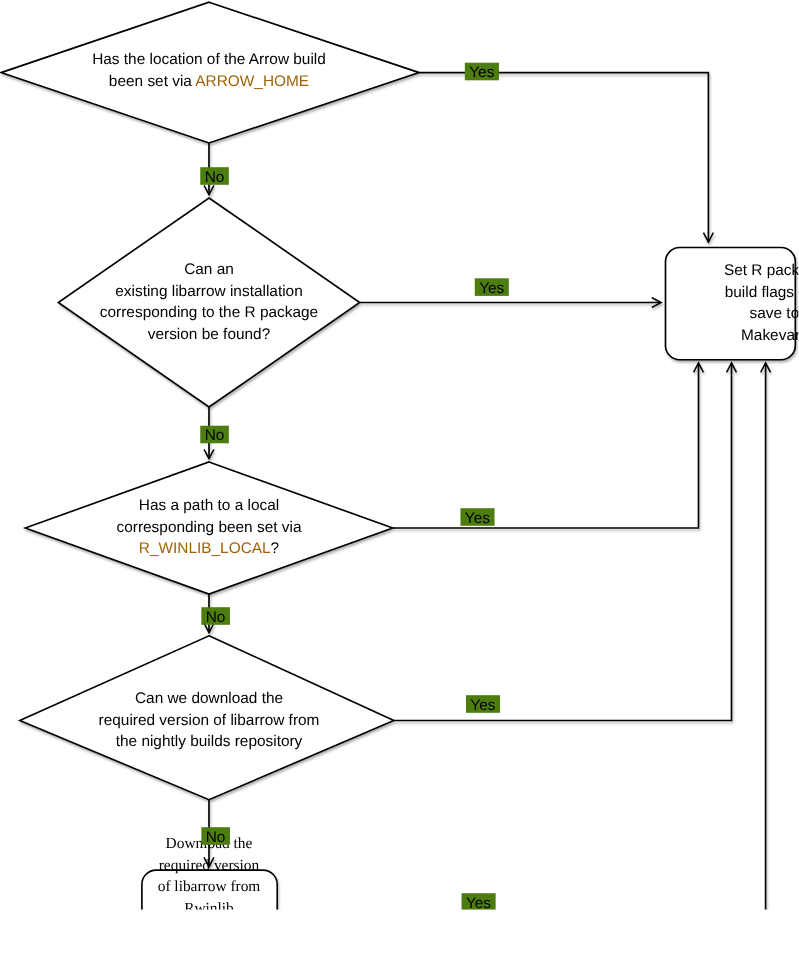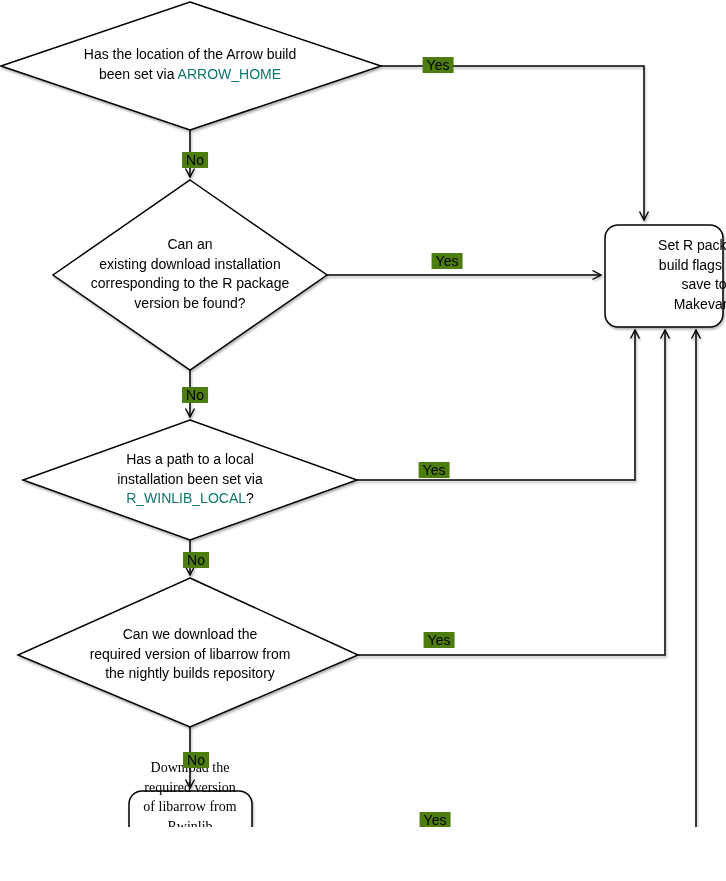--- a/index.html
+++ b/index.html
@@ -35,21 +35,21 @@
     position: absolute;
     transform: translate(-50%, -50%);
     font-size: 14px;
     line-height: 16px;
     white-space: nowrap;
     background: #4d7c0f;
     padding: 0 4px;
     color: #000000;
   }
   .link {
-    color: #0f766e;
+    color: #a16207;
     text-decoration: none;
     cursor: pointer;
   }
 </style>
 </head>
 <body>
 
 <div class="canvas">
 
   <svg width="726" height="881" viewBox="0 0 726 881">
@@ -78,26 +78,26 @@
       <path d="M190,578 L358,655 L190,727 L18,655 Z"></path>
       <rect x="605" y="225" width="118" height="102" rx="13" ry="13"></rect>
       <rect x="129" y="791" width="123" height="88" rx="13" ry="13"></rect>
     </g>
   </svg>
 
   <div class="lbl" style="left:190px; top:64px; width:300px;"><span>Has the location of the Arrow build
 been set via </span><a class="link">ARROW_HOME</a></div>
 
   <div class="lbl" style="left:190px; top:274px; width:300px;"><span>Can an
-existing download installation
+existing libarrow installation
 corresponding to the R package
 version be found?</span></div>
 
   <div class="lbl" style="left:190px; top:479px; width:260px;"><span>Has a path to a local
-installation been set via
+corresponding been set via
 </span><a class="link">R_WINLIB_LOCAL</a><span>?</span></div>
 
   <div class="lbl" style="left:190px; top:654px; width:280px;text-align:center;"><span>Can we download the
 required version of libarrow from
 the nightly builds repository</span></div>
 
   <div class="lbl" style="left:704px; top:275px; width:116px;"><span>Set R package
 build flags and
 save to
 Makevars</span></div>

